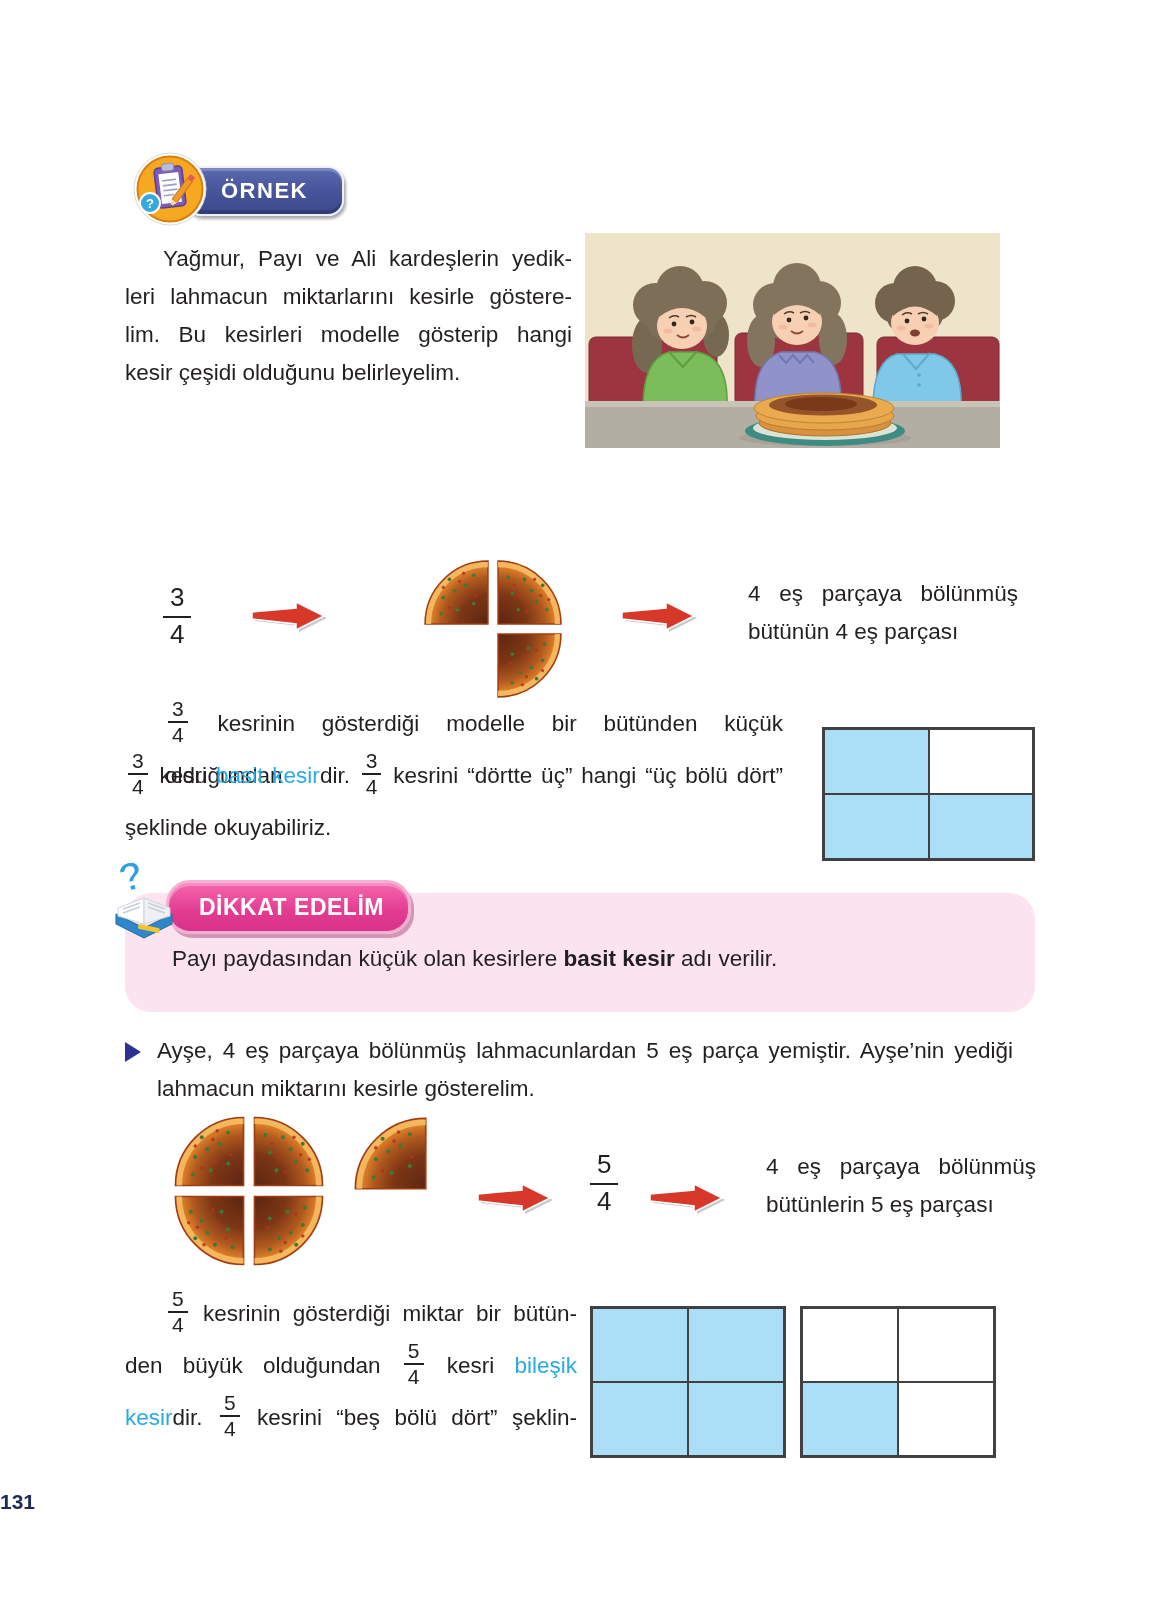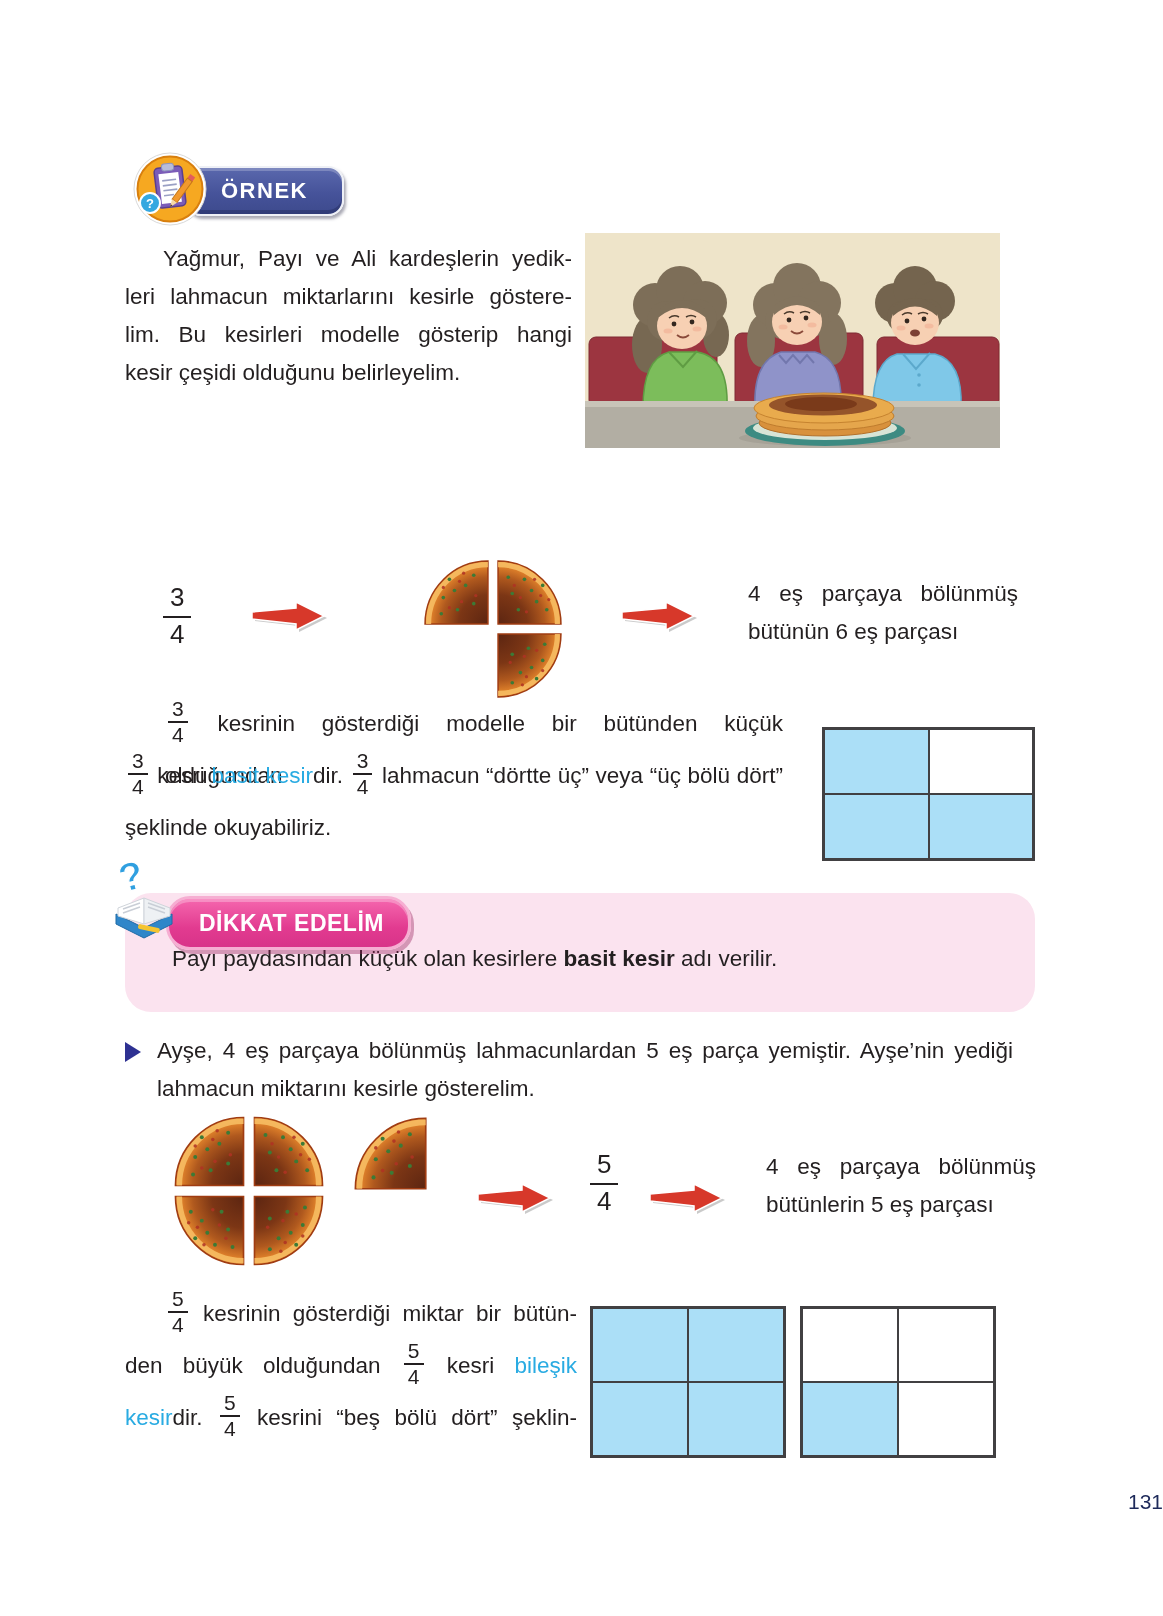--- a/index.html
+++ b/index.html
@@ -19,21 +19,21 @@
     box-shadow:2px 3px 3px rgba(100,100,120,.55), inset 0 3px 0 rgba(255,255,255,.22), inset 0 -4px 0 rgba(20,25,70,.3);}
   .ornek-icon{position:absolute;left:0;top:2px;z-index:2;}
 
   
   .dikkat-badge{position:absolute;left:112px;top:858px;width:330px;height:92px;z-index:3;}
   .dikkat-pill{position:absolute;left:54px;top:22px;height:48px;border-radius:24px;
     background:linear-gradient(#f express 0,#f express 0),linear-gradient(#f567ae,#e23b90 60%,#d83389);
     background:linear-gradient(#f567ae,#e23b90 60%,#d83389);
     border:3px solid #f6aed2;color:#fff;font-weight:bold;font-size:23px;letter-spacing:.5px;
     display:flex;align-items:center;padding:0 24px 0 30px;
-    box-shadow:3px 4px 0 rgba(155,35,95,.4), inset 0 3px 0 rgba(255,255,255,.28);margin-top:16px;}
+    box-shadow:3px 4px 0 rgba(155,35,95,.4), inset 0 3px 0 rgba(255,255,255,.28);}
   .dikkat-icon{position:absolute;left:-4px;top:-6px;z-index:2;}
   .note-box{position:absolute;left:125px;top:893px;width:910px;height:119px;border-radius:26px;background:#fbe3ef;}
   .note-text{position:absolute;left:172px;top:940px;width:830px;}
 
   
   .bullet{position:absolute;display:flex;}
   .tri{flex:none;width:0;height:0;margin:10px 16px 0 0;
        border-left:16px solid #2e3192;border-top:10px solid transparent;border-bottom:10px solid transparent;}
   .bullet .btxt{text-align:justify;}
 
@@ -47,21 +47,21 @@
   .frac .den{padding-top:1px;}
   .fline{display:block;height:52px;line-height:52px;font-size:22.5px;}
   .blue{color:#29abe2;}
 
   
   .grid{position:absolute;display:grid;grid-template-columns:1fr 1fr;grid-template-rows:1fr 1fr;border:2px solid #414042;background:#fff;}
   .grid .cell{border:1px solid #414042;}
   .grid .cell.shaded{background:#abdff7;}
 
   .caption{position:absolute;width:270px;font-size:22.5px;line-height:38px;}
-  .pagenum{position:absolute;left:0;top:1490px;width:1163px;text-align:right;font-weight:normal;font-size:21px;color:#1e2a5a;}
+  .pagenum{position:absolute;left:0;top:1490px;width:1163px;text-align:left;font-weight:bold;font-size:21px;color:#1e2a5a;}
 </style>
 </head>
 <body>
 
 <div class="page">
 
   <svg width="0" height="0" style="position:absolute" aria-hidden="true">
     <defs>
       <radialGradient id="lahmGrad" gradientUnits="userSpaceOnUse" cx="0" cy="0" r="64">
         <stop offset="0" stop-color="#5c2511"></stop>
@@ -226,38 +226,38 @@
   <svg class="abs" style="left:420px;top:556px;" width="146" height="146" viewBox="-72 -72 144 144">
       <use href="#lahm-quarter" transform="translate(-5,-5) rotate(270)"></use>
       <use href="#lahm-quarter" transform="translate(5,-5)"></use>
       <use href="#lahm-quarter" transform="translate(5,5) rotate(90)"></use>
     </svg>
   <svg class="abs" style="left:622px;top:600px;" width="78" height="36" viewBox="0 0 78 36">
       <use href="#red-arrow"></use>
     </svg>
   <div class="caption" style="left:748px;top:575px;">
     <div class="just">4 eş parçaya bölünmüş</div>
-    <div>bütünün 6 eş parçası</div>
+    <div>bütünün 4 eş parçası</div>
   </div>
 
   <div class="abs" style="left:125px;top:698px;width:658px;">
     <div class="fline just" style="padding-left:40px;">
       <span class="frac">
           <span class="num">3</span>
           <span class="den">4</span>
         </span><span> kesrinin gösterdiği modelle bir bütünden küçük olduğundan</span>
     </div>
     <div class="fline just">
       <span class="frac">
           <span class="num">3</span>
           <span class="den">4</span>
         </span><span> kesri </span><span class="blue">basit kesir</span><span>dir. </span><span class="frac">
           <span class="num">3</span>
           <span class="den">4</span>
-        </span><span> lahmacun “dörtte üç” veya “üç bölü dört”</span>
+        </span><span> kesrini “dörtte üç” hangi “üç bölü dört”</span>
     </div>
     <div class="fline">şeklinde okuyabiliriz.</div>
   </div>
 
   <div class="grid" style="left:822px;top:727px;width:209px;height:130px;">
       <div class="cell shaded"></div>
       <div class="cell"></div>
       <div class="cell shaded"></div>
       <div class="cell shaded"></div>
     </div>

